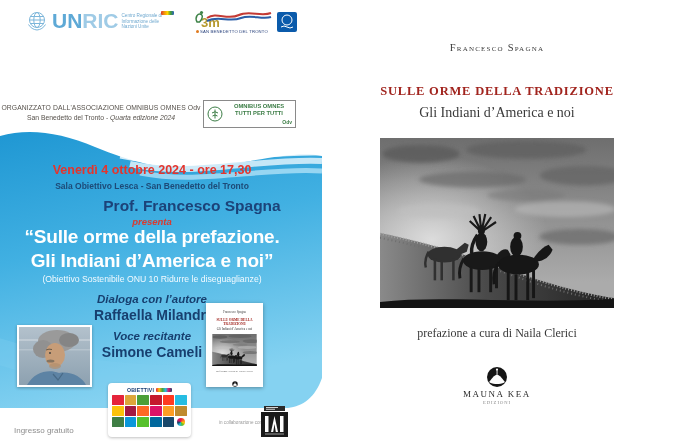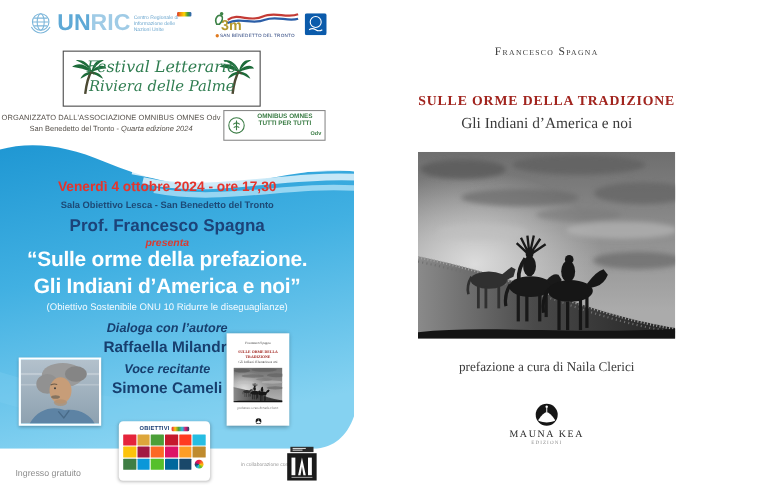--- a/index.html
+++ b/index.html
@@ -42,21 +42,21 @@
   .badge{left:203px;top:100px;width:93px;height:28px;border:1px solid #8a8a8a;background:#fff;
          display:flex;align-items:center;gap:3px;padding:1px 3px;box-sizing:border-box;}
   .badge-text{flex:1;color:#3c7d46;font-weight:bold;font-size:5.8px;line-height:1.3;text-align:center;}
   .badge-odv{display:block;text-align:right;font-size:5px;margin-top:1px;}
 
   
   .blue-panel{left:0;top:130px;width:322px;height:278px;}
   .blue-panel .txt{position:absolute;left:0;width:304px;text-align:center;}
   .t-date{top:33px;font-size:12.5px;font-weight:bold;color:#e5342c;}
   .t-venue{top:51px;font-size:8.5px;font-weight:600;color:#1d4a77;}
-  .t-speaker{top:67px;font-size:15.5px;font-weight:bold;color:#1c4379;}
+  .t-speaker{top:67px;font-size:15.5px;font-weight:bold;color:#1c4379;padding-left:40px;}
   .t-presenta{top:86px;font-size:9.5px;font-weight:bold;font-style:italic;color:#d93a30;}
   .t-title1{top:96px;font-size:19px;font-weight:bold;color:#fff;letter-spacing:-.2px;}
   .t-title2{top:120px;font-size:19px;font-weight:bold;color:#fff;letter-spacing:-.2px;}
   .t-note{top:144px;font-size:8.7px;color:#f2faff;}
   .t-dlabel{top:163px;font-size:11.5px;font-weight:bold;font-style:italic;color:#173f6f;}
   .t-dname{top:177px;font-size:14px;font-weight:bold;color:#173f6f;}
   .t-vlabel{top:200px;font-size:11.5px;font-weight:bold;font-style:italic;color:#173f6f;}
   .t-vname{top:214px;font-size:14px;font-weight:bold;color:#173f6f;}
 
   .author-photo{left:17px;top:195px;width:71px;height:58px;border:2px solid #fff;
@@ -286,32 +286,20 @@
         </svg>
       <div class="city-caption"><span class="dot"></span><span>SAN BENEDETTO DEL TRONTO</span></div>
     </div>
 
     <div class="abs blueflag">
       <svg width="20" height="20">
           <use href="#blueFlag"></use>
         </svg>
     </div>
 
-    <div class="abs festival-box">
-      <svg class="palm pl" width="34" height="38">
-          <use href="#palmTree"></use>
-        </svg>
-      <svg class="palm pr" width="34" height="38">
-          <use href="#palmTree"></use>
-        </svg>
-      <div class="festival-text">
-        <div class="f1">Festival Letterario</div>
-        <div class="f2">Riviera delle Palme</div>
-      </div>
-    </div>
 
     <div class="abs organizer">
       <div class="org1">ORGANIZZATO DALL'ASSOCIAZIONE OMNIBUS OMNES Odv</div>
       <div class="org2"><span>San Benedetto del Tronto - </span><span class="it">Quarta edizione 2024</span></div>
     </div>
 
     <div class="abs badge">
       <svg width="16" height="16">
           <use href="#omnibusEmblem"></use>
         </svg>

